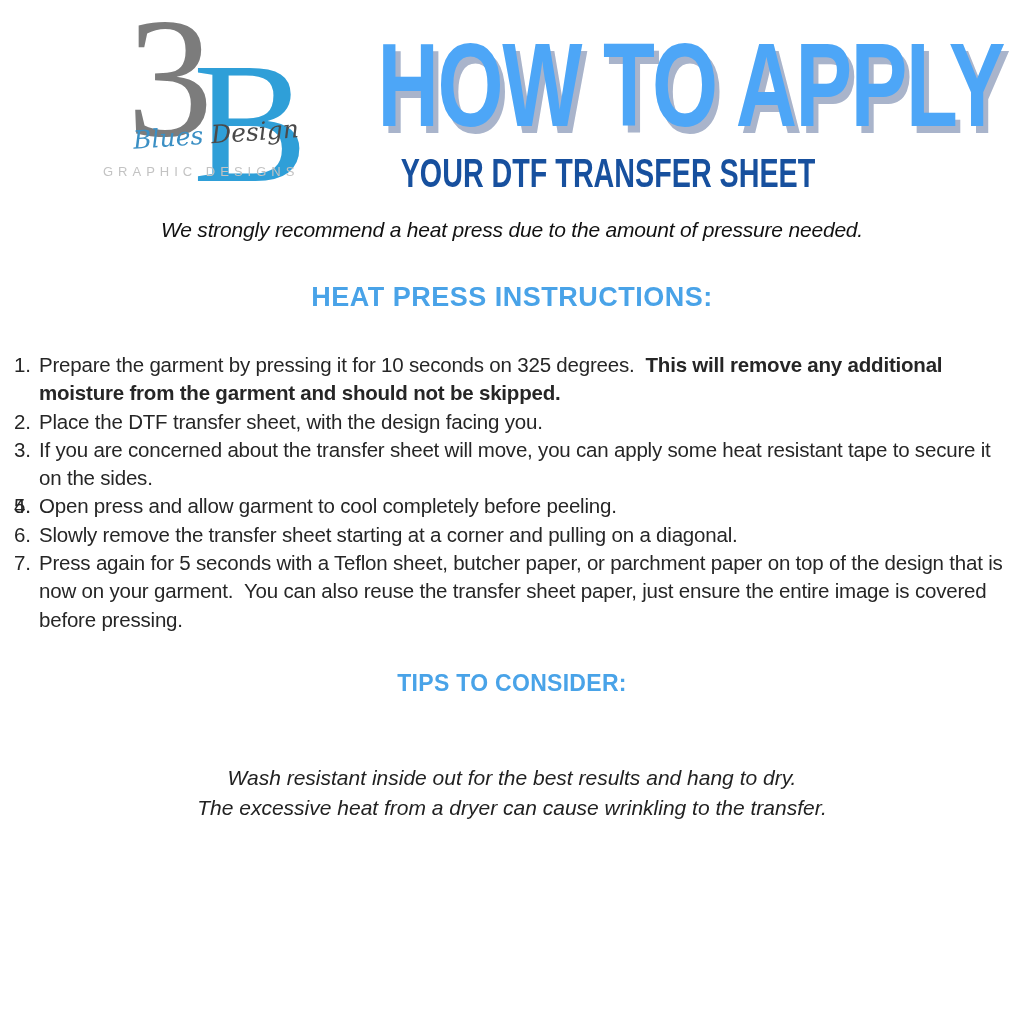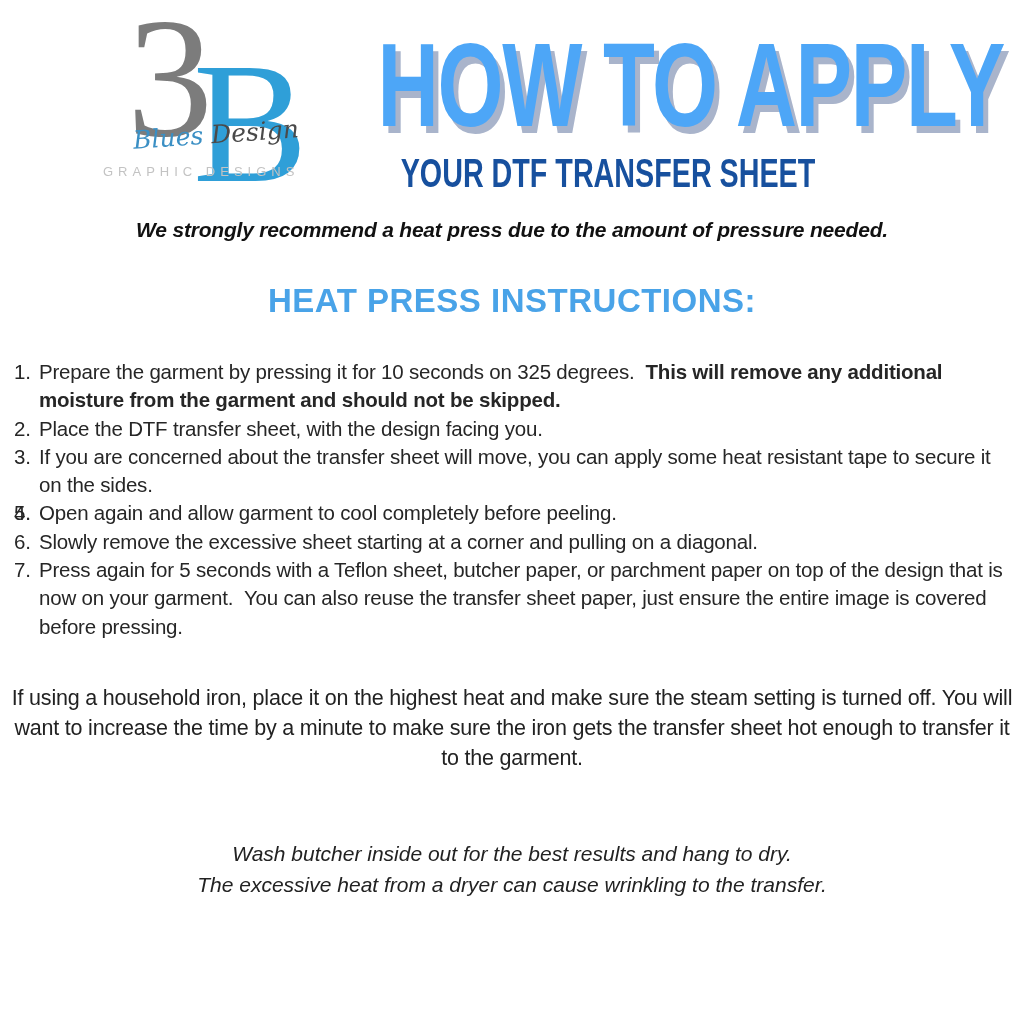--- a/index.html
+++ b/index.html
@@ -44,28 +44,28 @@
     transform: scaleX(0.72); transform-origin: 50% 50%;
     letter-spacing: -2px;
   }
   .subtitle {
     margin-top: 2px; font-size: 41px; font-weight: bold; color: #17509e;
     white-space: nowrap; transform: scaleX(0.70); transform-origin: 50% 50%;
   }
 
   .recommend {
     margin: 0; text-align: center;
-    font-size: 21px; font-weight: bold; font-style: italic; color: #111;
+    font-size: 21px; font-weight: normal; font-style: italic; color: #111;
     letter-spacing: -0.2px;
   }
 
   
   .section-heading {
     margin: 40px 0 0 0; text-align: center;
-    font-size: 33px; font-weight: bold; color: #49a3e8; letter-spacing: 0.5px;
+    font-size: 27px; font-weight: bold; color: #49a3e8; letter-spacing: 0.5px;
   }
   .instruction-list { margin: 38px 6px 0 12px; font-size: 20.5px; line-height: 1.38; letter-spacing: -0.2px; }
   .item { position: relative; padding-left: 27px; }
   .item .num { position: absolute; left: 2px; }
   .item b { font-weight: bold; }
 
   
   .tips-heading {
     margin: 36px 0 4px 0; text-align: center;
     font-size: 23px; font-weight: bold; color: #49a3e8; letter-spacing: 0.3px;
@@ -100,25 +100,25 @@
 
   <p class="recommend">We strongly recommend a heat press due to the amount of pressure needed.</p>
 
   <h2 class="section-heading">HEAT PRESS INSTRUCTIONS:</h2>
 
   <div class="instruction-list">
     <div class="item"><span class="num">1.</span><span>Prepare the garment by pressing it for 10 seconds on 325 degrees.&nbsp; </span><b>This will remove any additional moisture from the garment and should not be skipped.</b></div>
     <div class="item"><span class="num">2.</span><span>Place the DTF transfer sheet, with the design facing you.</span><b></b></div>
     <div class="item"><span class="num">3.</span><span>If you are concerned about the transfer sheet will move, you can apply some heat resistant tape to secure it on the sides.</span><b></b></div>
     <div class="item"><span class="num">4.</span><b></b></div>
-    <div class="item"><span class="num">5.</span><span>Open again and allow garment to cool completely before peeling.</span><b></b></div>
-    <div class="item"><span class="num">6.</span><span>Slowly remove the excessive sheet starting at a corner and pulling on a diagonal.</span><b></b></div>
+    <div class="item"><span class="num">5.</span><span>Open press and allow garment to cool completely before peeling.</span><b></b></div>
+    <div class="item"><span class="num">6.</span><span>Slowly remove the transfer sheet starting at a corner and pulling on a diagonal.</span><b></b></div>
     <div class="item"><span class="num">7.</span><span>Press again for 5 seconds with a Teflon sheet, butcher paper, or parchment paper on top of the design that is now on your garment.&nbsp; You can also reuse the transfer sheet paper, just ensure the entire image is covered before pressing.</span><b></b></div>
   </div>
 
-  <p class="tip iron">If using a household iron, place it on the highest heat and make sure the steam setting is turned off. You will want to increase the time by a minute to make sure the iron gets the transfer sheet hot enough to transfer it to the garment.</p>
+  <h3 class="tips-heading">TIPS TO CONSIDER:</h3>
 
   <div class="footer">
-    <p>Wash butcher inside out for the best results and hang to dry.</p>
+    <p>Wash resistant inside out for the best results and hang to dry.</p>
     <p>The excessive heat from a dryer can cause wrinkling to the transfer.</p>
   </div>
 
 </div>
 
 </body></html>

